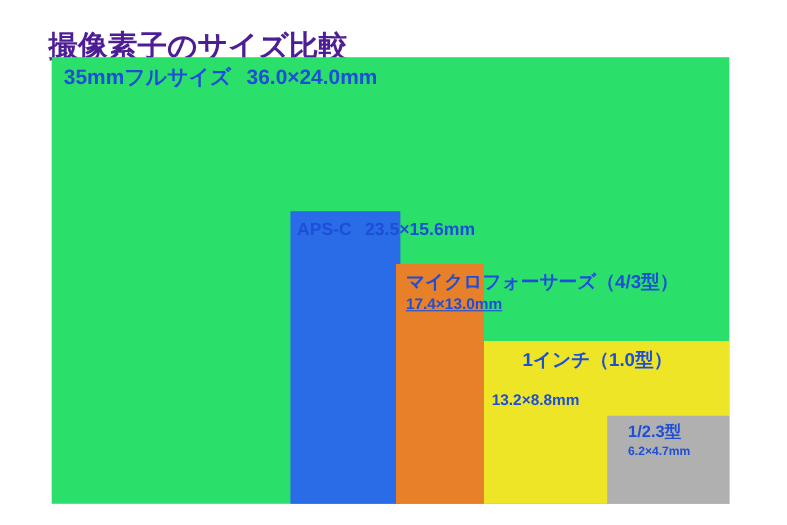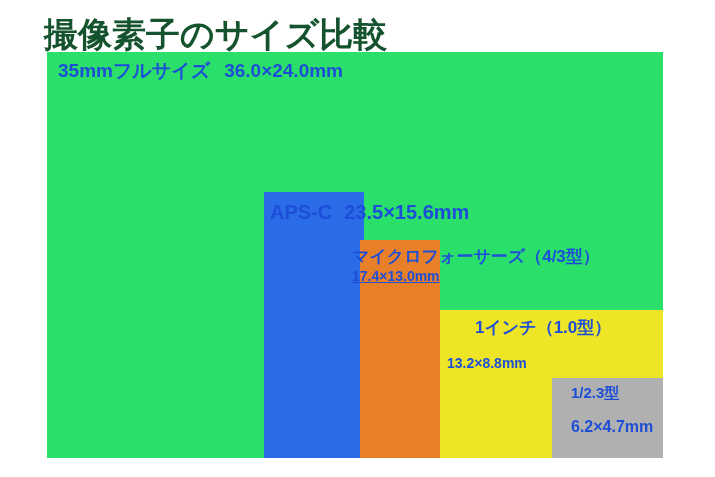--- a/index.html
+++ b/index.html
@@ -11,24 +11,24 @@
     position: relative;
     width: 715px;
     height: 477px;
     background: #ffffff;
     overflow: hidden;
     font-family: "Liberation Sans", "DejaVu Sans", sans-serif;
   }
   .page-title {
     position: absolute;
     left: 44px;
-    top: 12px;
-    font-size: 34px;
+    top: 24px;
+    font-size: 27px;
     font-weight: bold;
-    color: #14532d;
+    color: #4c1d95;
     letter-spacing: 0px;
     white-space: nowrap;
   }
   .sensor-rect {
     position: absolute;
     box-sizing: border-box;
   }
   .sensor-label {
     position: absolute;
     color: #1d4ed8;
@@ -54,34 +54,34 @@
   
   #rect-apsc {
     left: 264px;
     top: 192px;
     width: 100px;
     height: 266px;
   }
   #label-apsc {
     left: 270px;
     top: 201px;
-    font-size: 20px;
+    font-size: 16px;
   }
   #label-apsc .dim {
     margin-left: 12px;
   }
   
   #rect-mft {
     left: 360px;
     top: 240px;
     width: 80px;
     height: 218px;
   }
   #label-mft {
-    left: 352px;
+    left: 369px;
     top: 247px;
   }
   #label-mft .name {
     display: block;
     font-size: 17px;
   }
   #label-mft .dim {
     display: block;
     font-size: 14px;
     margin-top: 3px;
@@ -118,22 +118,22 @@
   #label-small {
     left: 571px;
     top: 385px;
   }
   #label-small .name {
     display: block;
     font-size: 15px;
   }
   #label-small .dim {
     display: block;
-    font-size: 16px;
-    margin-top: 16px;
+    font-size: 11px;
+    margin-top: 3px;
   }
 </style>
 </head>
 <body>
 
 <div id="canvas">
 
   <div class="page-title">撮像素子のサイズ比較</div>
 
   <div class="sensor-rect" id="rect-fullframe" style="background:#2BE06A;"></div>

